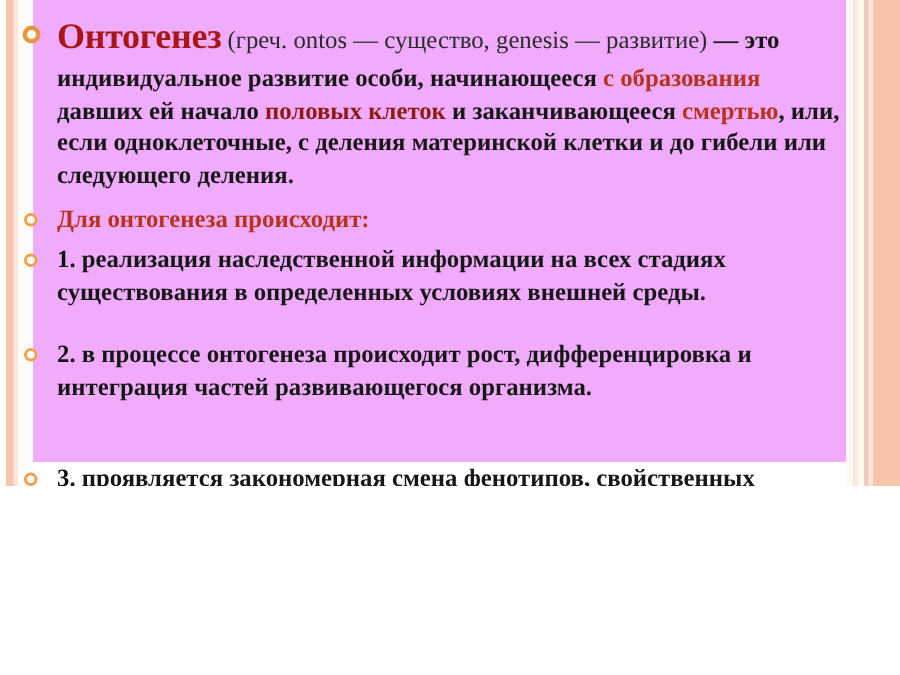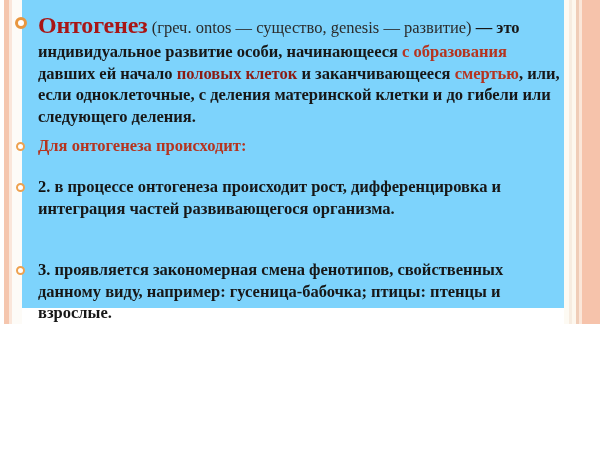--- a/index.html
+++ b/index.html
@@ -11,21 +11,21 @@
     height: 450px;
     overflow: hidden;
     background: #ffffff;
     font-family: "Liberation Serif", "DejaVu Serif", serif;
   }
 
   .slide {
     position: relative;
     width: 600px;
     height: 324px;
-    background: #7dd3fc;
+    background: #f0abfc;
     box-sizing: border-box;
     overflow: hidden;
   }
 
   
   .edge-left {
     position: absolute;
     top: 0;
     left: 0;
     height: 450px;
@@ -183,20 +183,24 @@
     <div class="item item-def">
       <span class="bullet big"></span>
       <p class="para"><span class="term">Онтогенез</span><span class="norm"> (греч. </span><span class="norm">ontos</span><span class="norm"> — существо, </span><span class="norm">genesis</span><span class="norm"> — развитие)</span><span> — это индивидуальное развитие особи, начинающееся </span><span class="hl">с образования</span><span> давших ей начало </span><span class="hl-dark">половых клеток</span><span> и заканчивающееся </span><span class="hl">смертью</span><span>, или, если одноклеточные,  с деления материнской клетки и до гибели или следующего деления.</span></p>
     </div>
 
     <div class="item item-char">
       <span class="bullet"></span>
       <p class="para heading-red">Для онтогенеза происходит:</p>
     </div>
 
+    <div class="item item-one">
+      <span class="bullet"></span>
+      <p class="para"><span class="numlead">1.</span><span> реализация наследственной информации на всех стадиях существования в определенных условиях внешней среды.</span></p>
+    </div>
 
     <div class="item item-two">
       <span class="bullet"></span>
       <p class="para"><span class="numlead">2.</span><span> в процессе онтогенеза происходит рост, дифференцировка и интеграция частей развивающегося организма.</span></p>
     </div>
 
     <div class="item item-three">
       <span class="bullet"></span>
       <p class="para"><span class="numlead">3.</span><span> проявляется закономерная смена фенотипов, свойственных данному виду, например: гусеница-бабочка; птицы: птенцы и взрослые.</span></p>
     </div>

